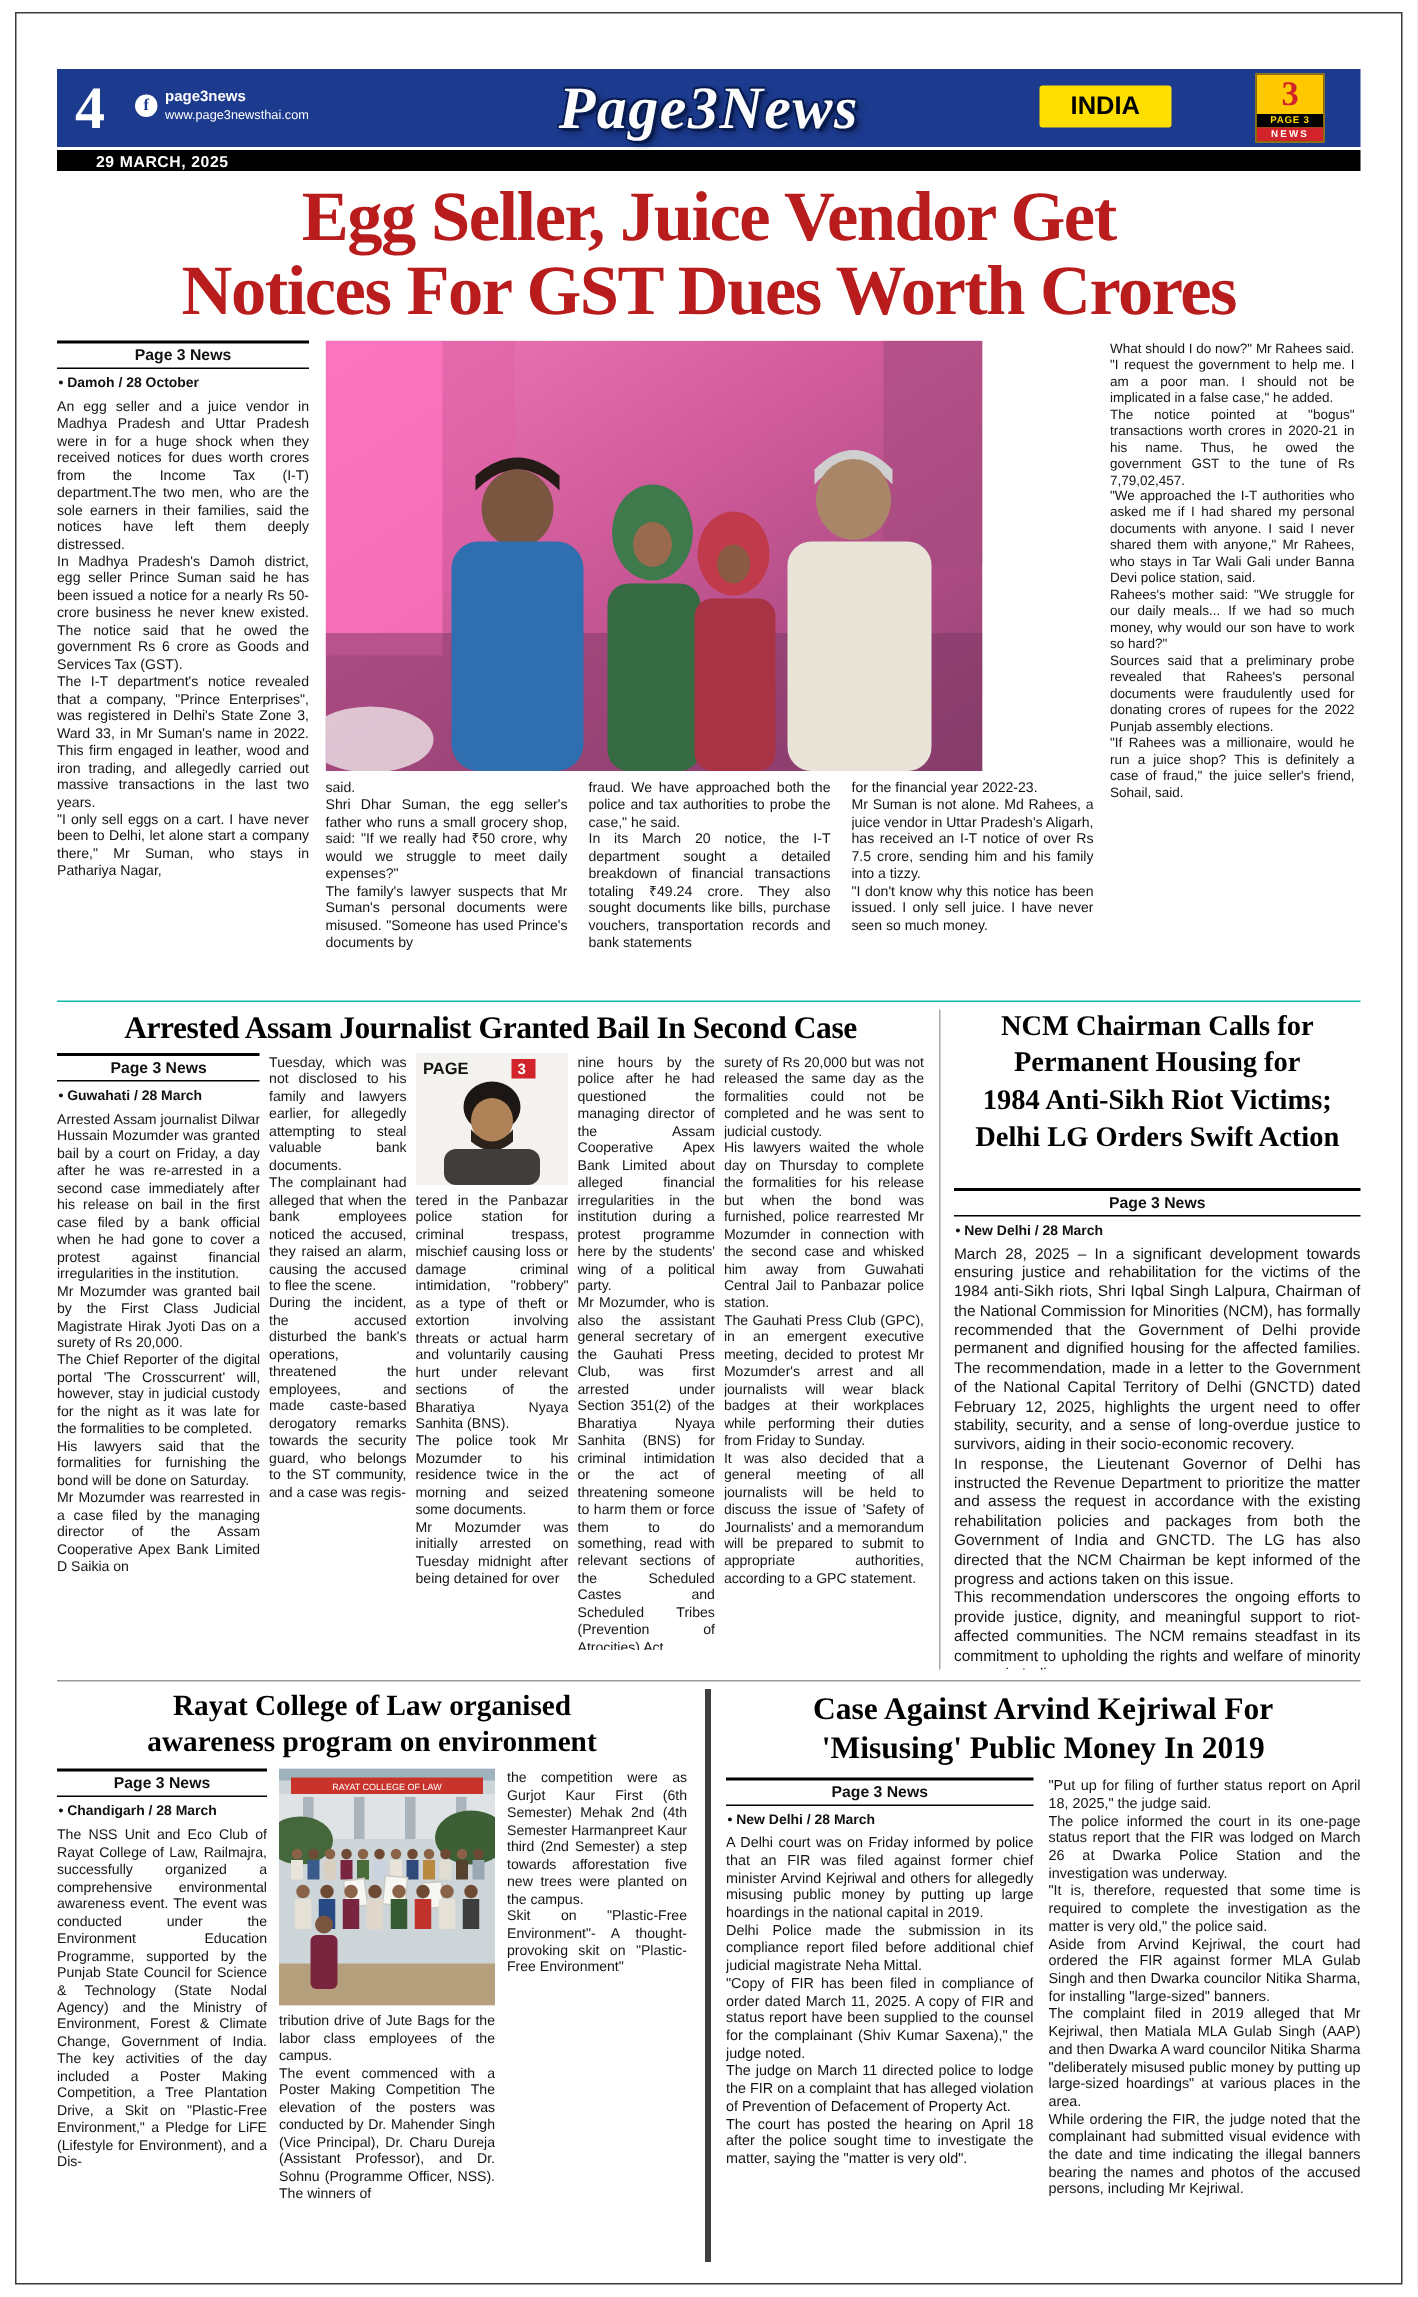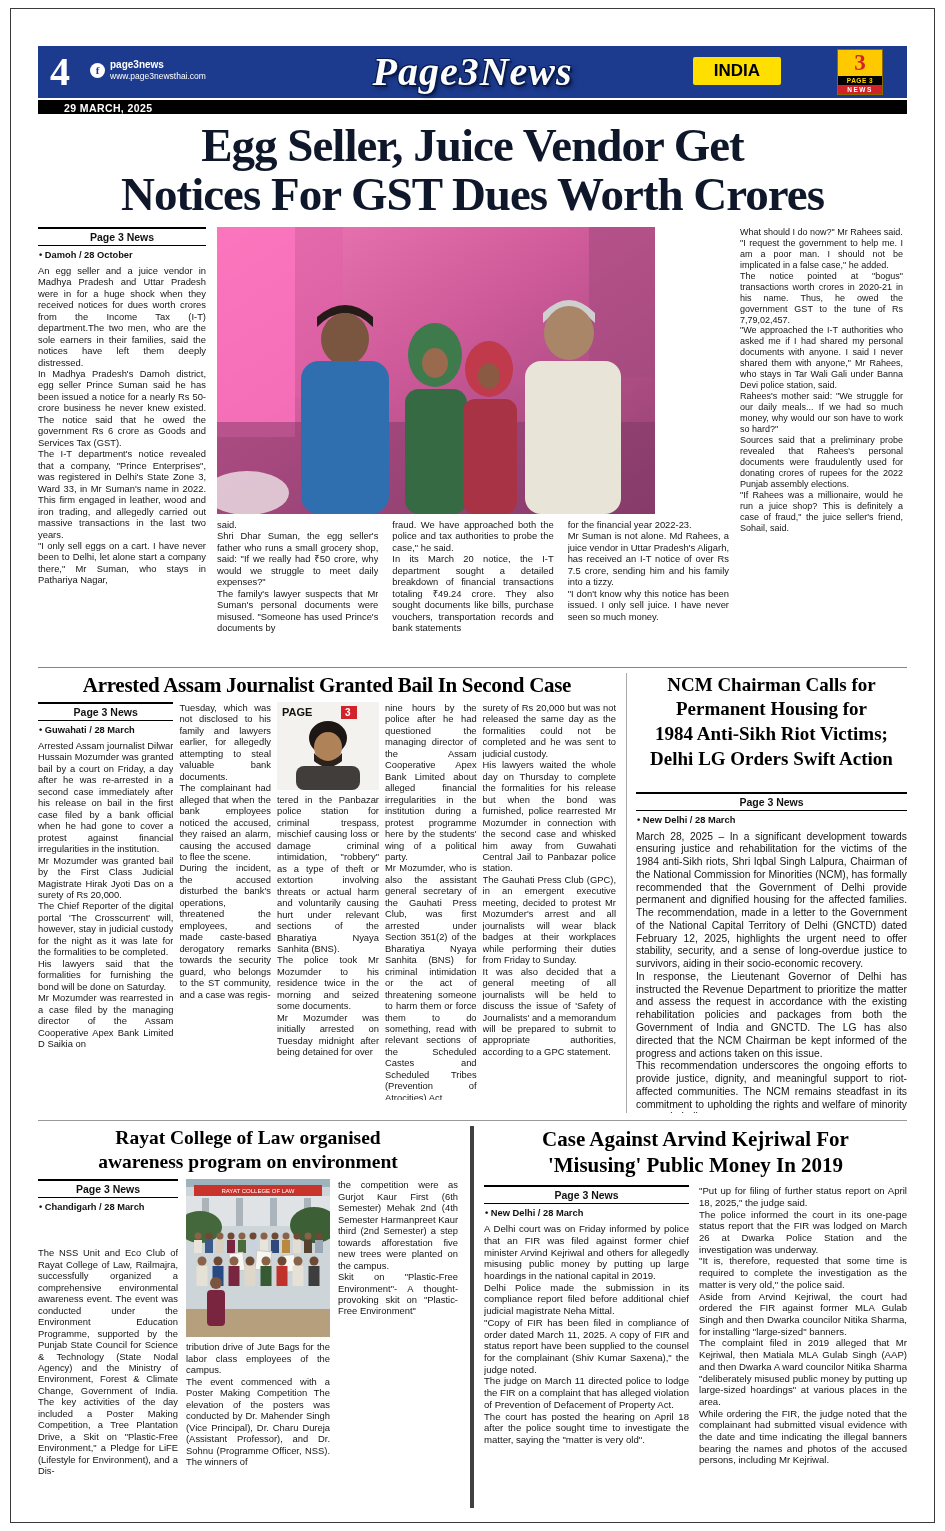--- a/index.html
+++ b/index.html
@@ -20,21 +20,21 @@
   .masthead { position:absolute; left:50%; top:3px; transform:translateX(-50%); font-family:"Liberation Serif",serif; font-style:italic; font-weight:bold; font-size:40px; line-height:46px; color:#fdfdfd; letter-spacing:1px; white-space:nowrap;
     text-shadow:2px 2px 0 #071c50, -1px -1px 0 #071c50, 1px -1px 0 #071c50, -1px 1px 0 #071c50, 3px 3px 4px rgba(0,0,0,.45); }
   .india { position:absolute; right:126px; top:11px; background:#ffdf00; color:#000; font-weight:bold; font-size:17px; padding:4px 21px; border-radius:2px; }
   .logo { position:absolute; right:24px; top:3px; width:46px; height:46px; background:#ffc900; text-align:center; overflow:hidden; border:1px solid #8a6a00; }
   .logo-digit { display:block; font-family:"Liberation Serif",serif; font-weight:bold; font-size:23px; line-height:26px; color:#d2232a; }
   .logo-top { display:block; background:#000; color:#ffd900; font-size:6.5px; font-weight:bold; line-height:9px; letter-spacing:.5px; }
   .logo-bottom { display:block; background:#d2232a; color:#fff; font-size:6.5px; font-weight:bold; line-height:9px; letter-spacing:1.5px; }
   .datebar { margin-top:2px; height:14px; background:#000; color:#fff; font-weight:bold; font-size:10.5px; line-height:17px; padding-left:26px; letter-spacing:.4px; }
 
   
-  .mainhead { font-family:"Liberation Serif",serif; font-weight:bold; font-size:47px; line-height:1.04; letter-spacing:-1px; text-align:center; white-space:pre-line; margin:7px 0 8px; color:#0f172a; }
+  .mainhead { font-family:"Liberation Serif",serif; font-weight:bold; font-size:47px; line-height:1.04; letter-spacing:-1px; text-align:center; white-space:pre-line; margin:7px 0 8px; color:#b91c1c; }
   .arthead { font-family:"Liberation Serif",serif; font-weight:bold; text-align:center; white-space:pre-line; color:#000; }
   .kickbox { border-top:2px solid #000; border-bottom:1px solid #000; font-weight:bold; font-size:10.5px; text-align:center; padding:2px 0; }
   .byline { font-weight:bold; font-size:9.3px; padding:4px 1px 5px; }
   .bt { font-size:9.4px; line-height:1.22; text-align:justify; white-space:pre-line; overflow:hidden; color:#141414; }
   .bt-sm { font-size:9px; }
 
   
   .topstory { display:flex; gap:11px; height:433px; }
   .colL { width:168px; display:flex; flex-direction:column; }
   .colL .bt { flex:1; }
@@ -61,21 +61,21 @@
   .ncm { flex:1; border-left:1px solid #aaa; padding-left:9px; display:flex; flex-direction:column; }
   .ncm .arthead { font-size:19px; line-height:1.3; margin-bottom:20px; }
   .ncm .bt { font-size:10.3px; line-height:1.24; flex:1; margin-top:1px; }
 
   
   .bottom { display:flex; gap:12px; border-top:1px solid #999; margin-top:7px; padding-top:5px; height:388px; }
   .rayat { width:420px; }
   .rayat .arthead { font-size:19.5px; line-height:1.22; margin-bottom:6px; }
   .raycols { display:flex; gap:8px; height:332px; }
   .rc1 { width:140px; display:flex; flex-direction:column; }
-  .rc1 .bt { flex:1;margin-top:30px; }
+  .rc1 .bt { flex:1; }
   .rc2 { width:144px; }
   .rc2 .bt { height:168px; }
   .groupphoto { display:block; width:144px; height:158px; margin-bottom:4px; }
   .rc3 { flex:1; } .rc3 .bt { height:332px; }
   .kejriwal { flex:1; border-left:4px solid #404040; padding-left:10px; }
   .kejriwal .arthead { font-size:21px; line-height:1.25; margin-bottom:7px; }
   .kejcols { display:flex; gap:10px; height:322px; }
   .kc1 { width:205px; display:flex; flex-direction:column; }
   .kc1 .bt { flex:1; }
   .kc2 { flex:1; } .kc2 .bt { height:322px; }

